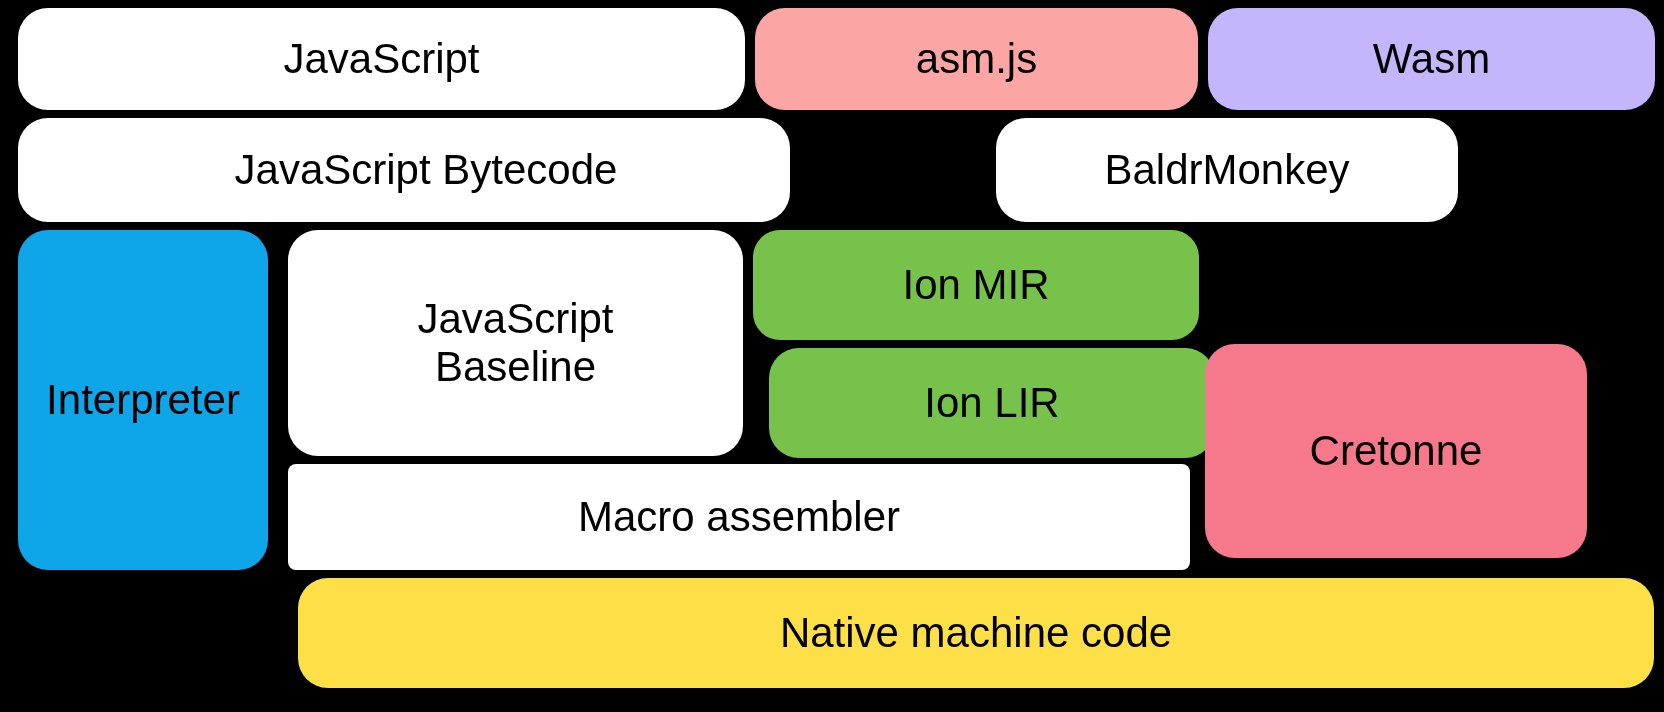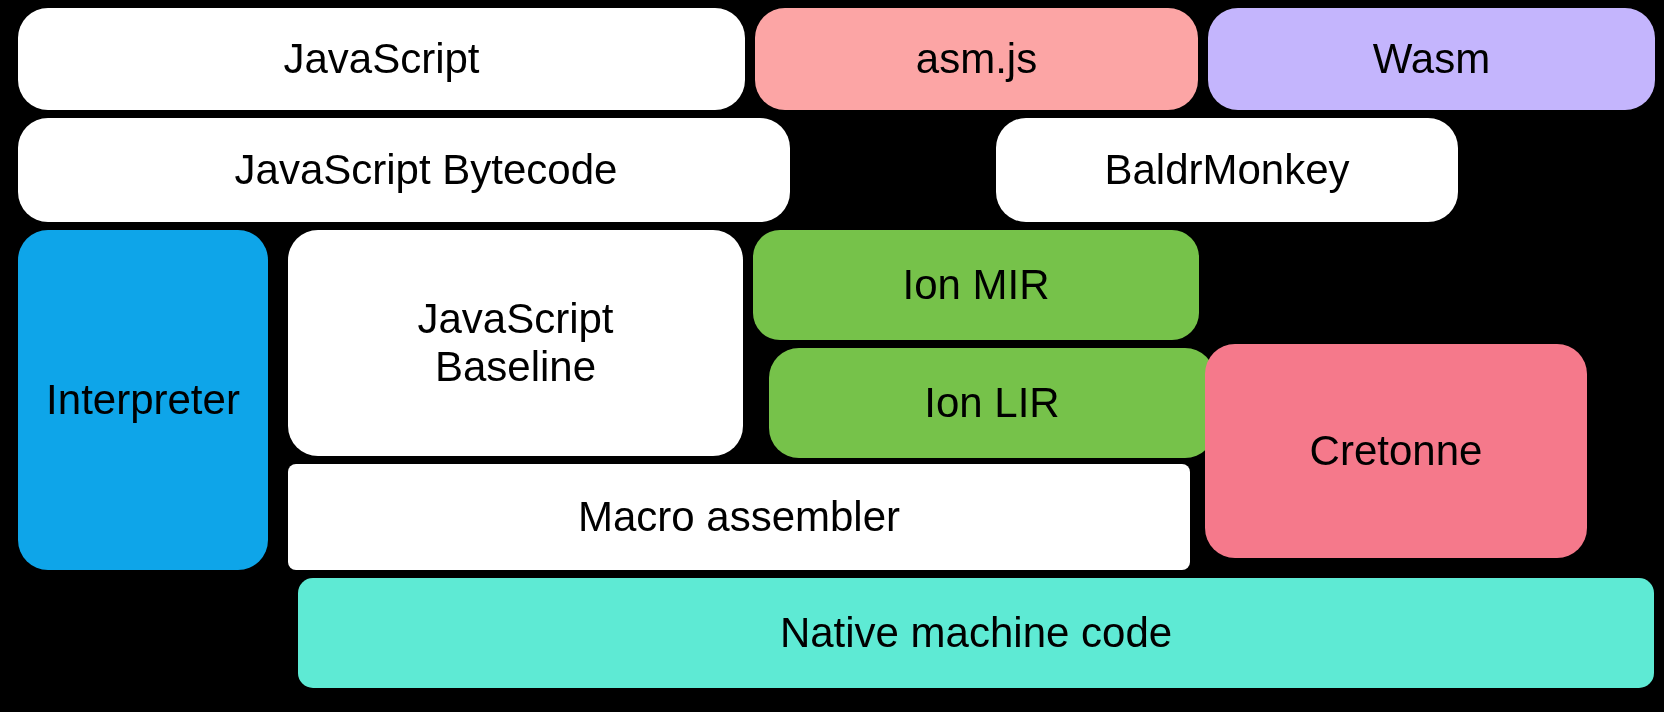--- a/index.html
+++ b/index.html
@@ -86,17 +86,17 @@
   </div>
 
   <div class="node" id="node-cretonne" style="background: rgb(245, 121, 139);">
     <span class="label">Cretonne</span>
   </div>
 
   <div class="node" id="node-macro" style="background: rgb(255, 255, 255);">
     <span class="label">Macro assembler</span>
   </div>
 
-  <div class="node" id="node-native" style="background: #5eead4; border-radius: 15px;">
+  <div class="node" id="node-native" style="background: #fde047;">
     <span class="label">Native machine code</span>
   </div>
 
 </div>
 
 </body></html>

